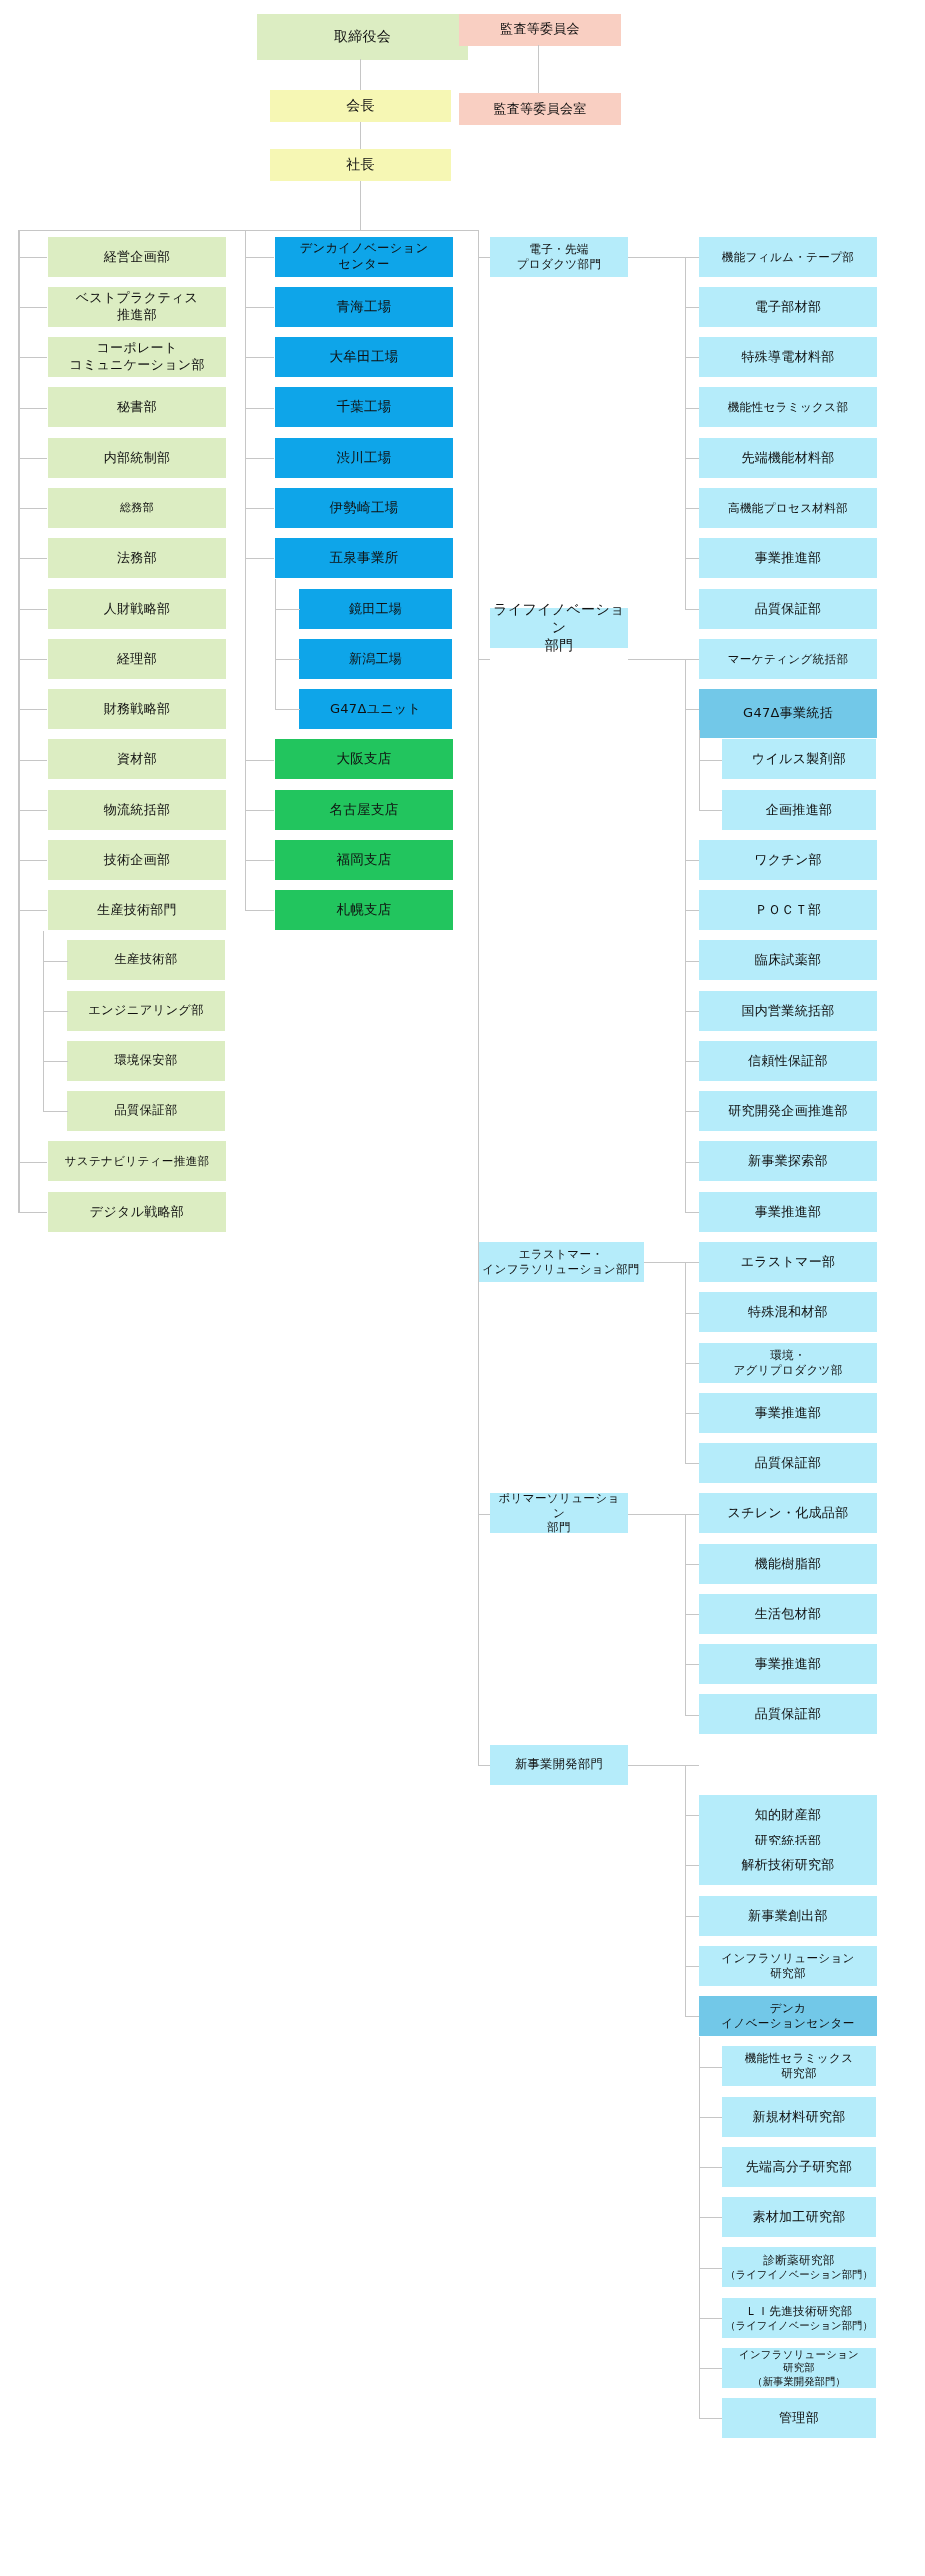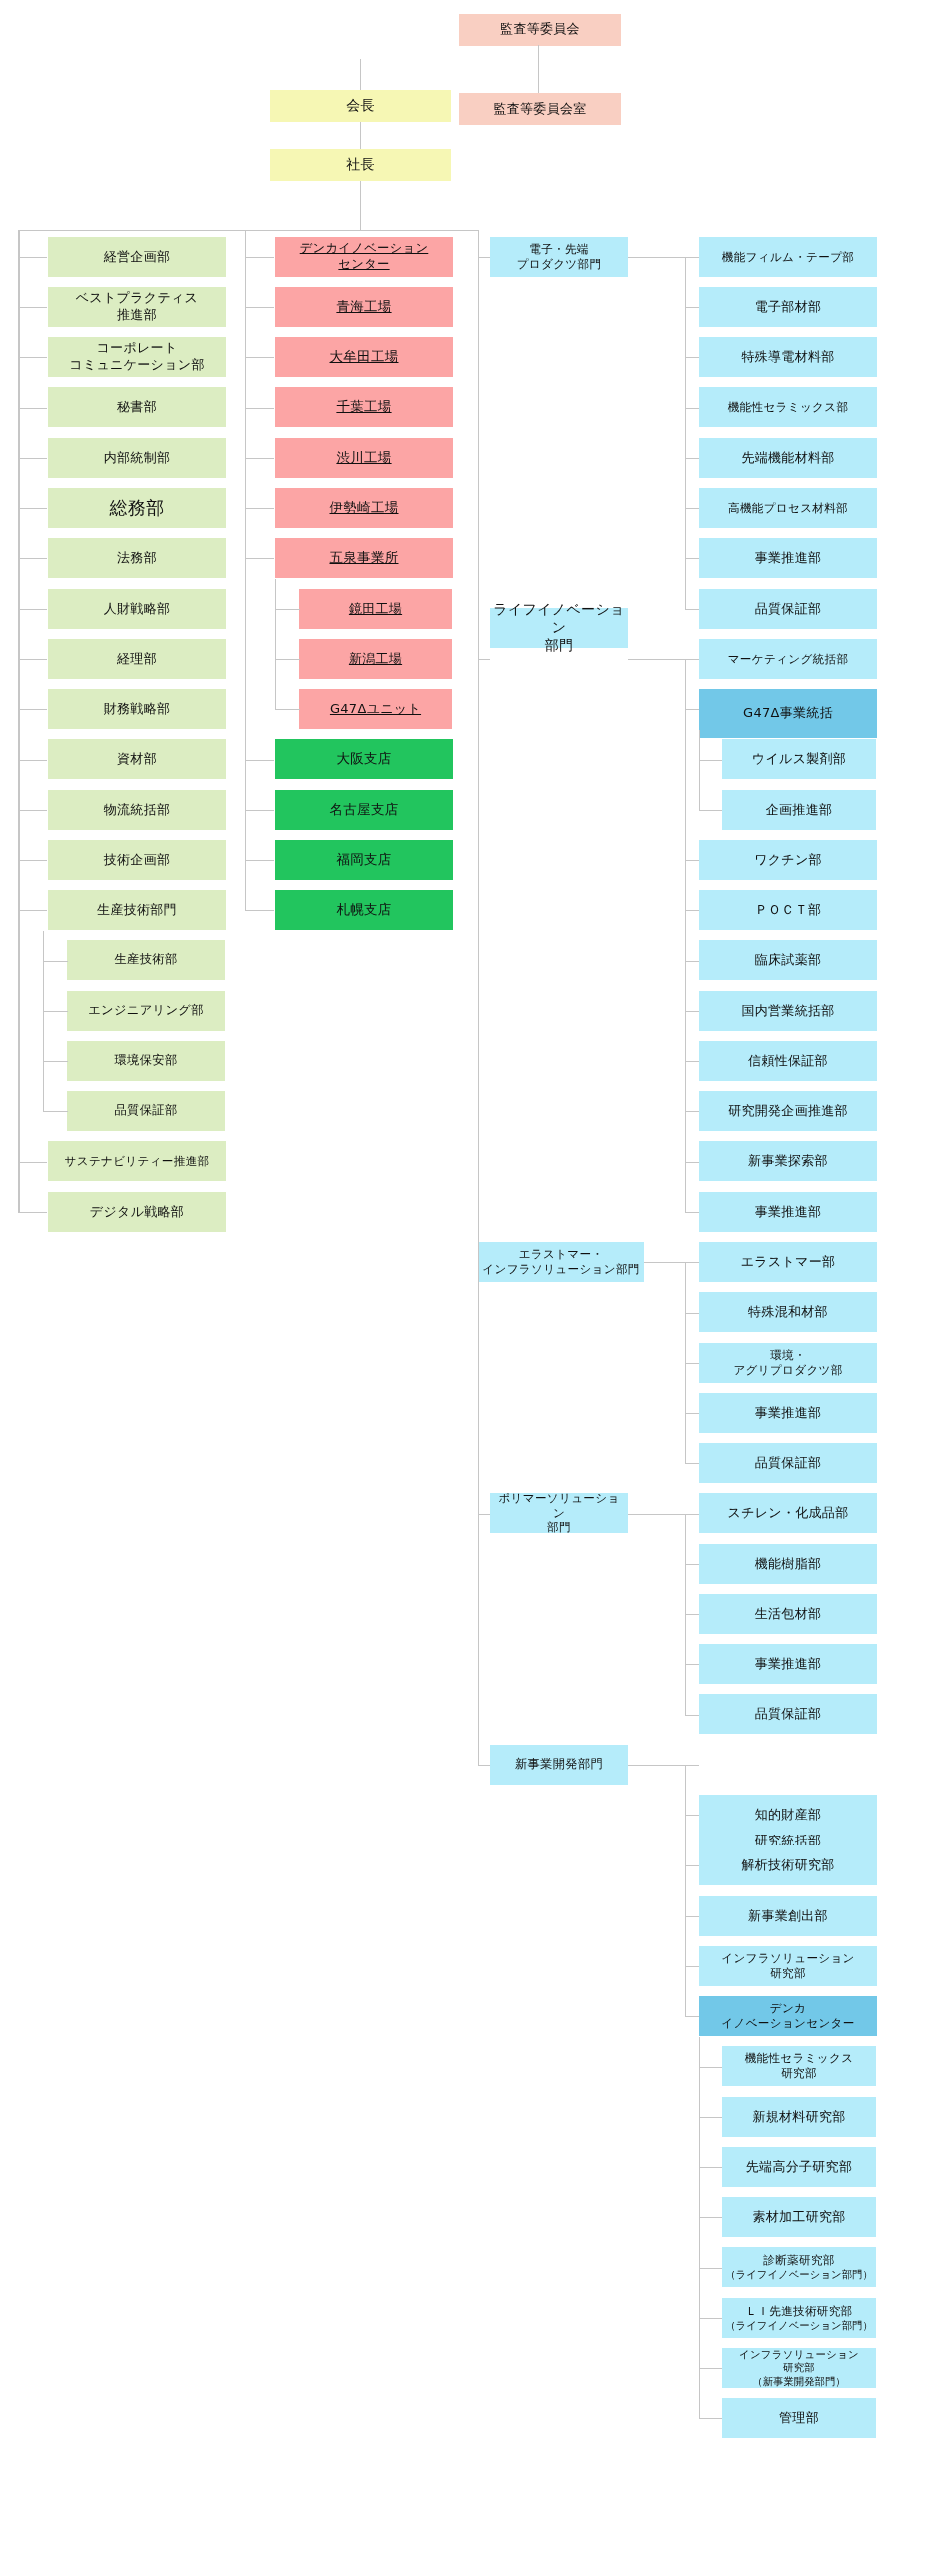--- a/index.html
+++ b/index.html
@@ -26,33 +26,36 @@
     font-size:10.4px;
     letter-spacing:0px;
     line-height:1.2;
     margin-top:0.6px;
   }
 
   
   .c-green   { background:#dcedc2; }
   .c-pink    { background:#f9cfc2; }
   .c-yellow  { background:#f6f7b4; }
-  .c-lav     { background:#fca5a5;text-decoration:underline; }
+  .c-lav     { background:#0ea5e9; }
   .c-cream   { background:#22c55e; }
   .c-blue    { background:#b5ecfa; }
   .c-blue-hl { background:#72c8e8; }
 
   .ln{position:absolute;background:#c6c6c6;}
   .ln.v{width:1.2px;}
   .ln.h{height:1.2px;}
 </style>
 </head>
 <body>
 
 <div id="chart">
+    <div class="box c-green" style="left: 257px; top: 13.5px; width: 211px; height: 46px; font-size: 14px;">
+      <span>取締役会</span>
+    </div>
     <div class="box c-pink" style="left: 459px; top: 13.5px; width: 162px; height: 32px; font-size: 13px;">
       <span>監査等委員会</span>
     </div>
     <div class="ln v" style="left: 360px; top: 59px; height: 31px;"></div>
     <div class="box c-yellow" style="left: 270px; top: 90px; width: 181px; height: 32px; font-size: 14px;">
       <span>会長</span>
     </div>
     <div class="ln v" style="left: 360px; top: 122px; height: 27px;"></div>
     <div class="box c-yellow" style="left: 270px; top: 149px; width: 181px; height: 32px; font-size: 14px; text-align: center;">
       <span>社長</span>
@@ -77,21 +80,21 @@
     </div>
     <div class="ln h" style="left: 18.4px; top: 357px; width: 29px;"></div>
     <div class="box c-green" style="left: 48px; top: 387px; width: 178px; height: 40px; font-size: 13px;">
       <span>秘書部</span>
     </div>
     <div class="ln h" style="left: 18.4px; top: 408px; width: 29px;"></div>
     <div class="box c-green" style="left: 48px; top: 438px; width: 178px; height: 40px; font-size: 13px;">
       <span>内部統制部</span>
     </div>
     <div class="ln h" style="left: 18.4px; top: 458px; width: 29px;"></div>
-    <div class="box c-green" style="left: 48px; top: 488px; width: 178px; height: 40px; font-size: 18px;">
+    <div class="box c-green" style="left: 48px; top: 488px; width: 178px; height: 40px; font-size: 11px;">
       <span>総務部</span>
     </div>
     <div class="ln h" style="left: 18.4px; top: 508px; width: 29px;"></div>
     <div class="box c-green" style="left: 48px; top: 538px; width: 178px; height: 40px; font-size: 13px;">
       <span>法務部</span>
     </div>
     <div class="ln h" style="left: 18.4px; top: 558px; width: 29px;"></div>
     <div class="box c-green" style="left: 48px; top: 589px; width: 178px; height: 40px; font-size: 13px;">
       <span>人財戦略部</span>
     </div>

